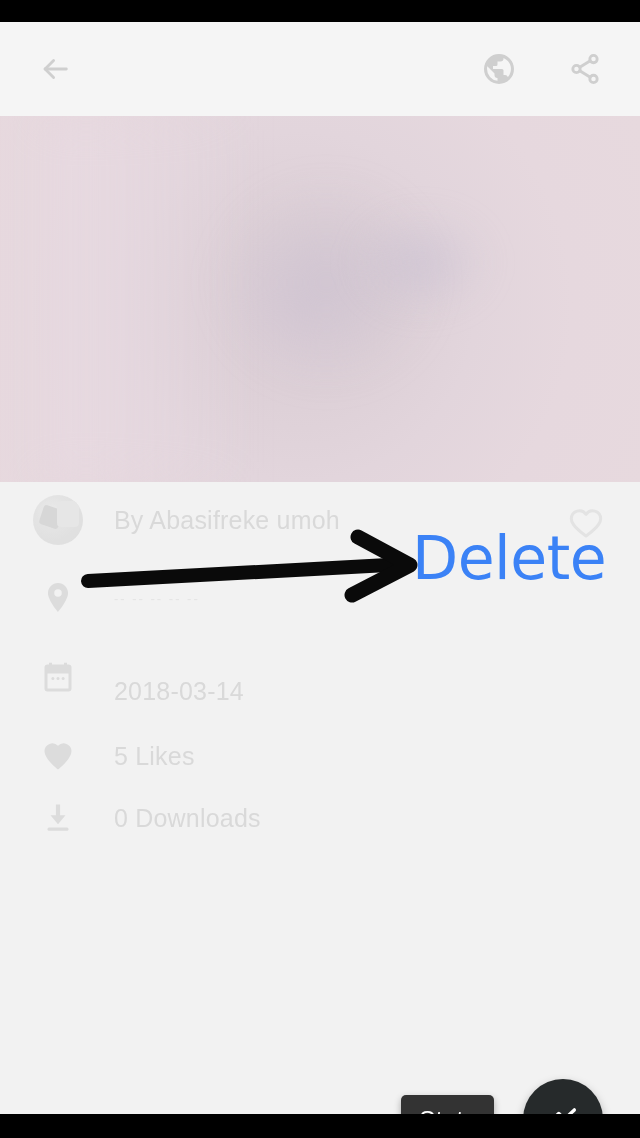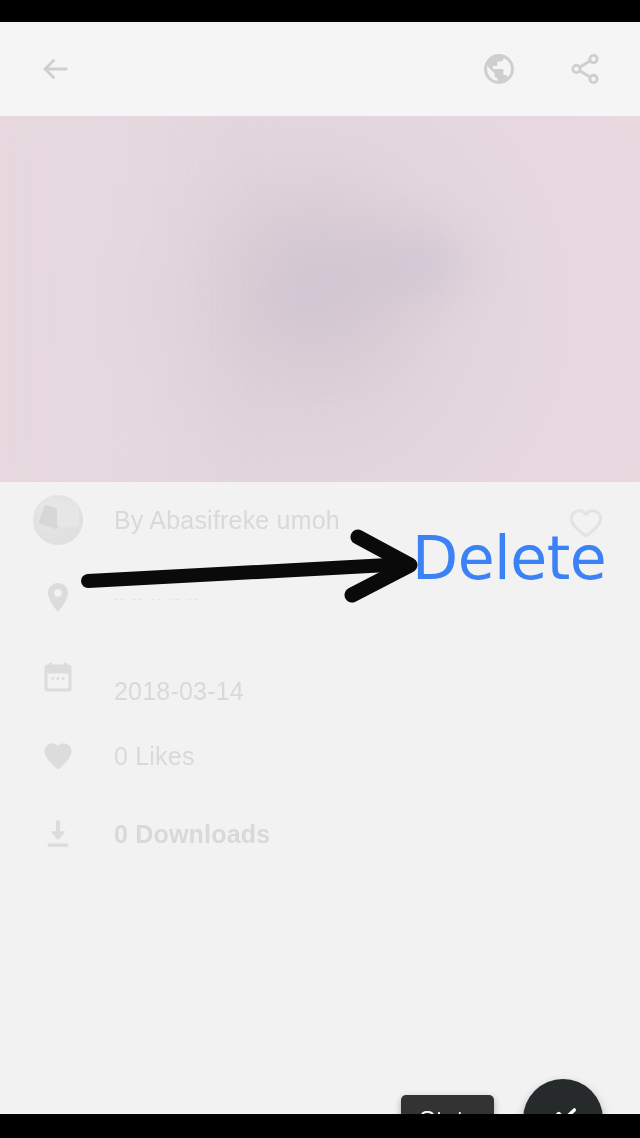--- a/index.html
+++ b/index.html
@@ -163,21 +163,21 @@
     border-radius: 50%;
     margin-left: 38px;
     opacity: .22;
   }
 
   
   #row-author    { top: 10px; }
   #row-location  { top: 88px; }
   #row-date      { top: 168px; align-items: flex-end; }
   #row-likes     { top: 246px; }
-  #row-downloads { top: 324px; font-weight: bold; }
+  #row-downloads { top: 308px; }
   #row-color     { top: 402px; }
 
   
   .fab {
     position: absolute;
     border-radius: 50%;
     background: #262a2b;
     display: flex;
     align-items: center;
     justify-content: center;
@@ -291,21 +291,21 @@
       </span>
       <span class="meta-text">2018-03-14</span>
     </div>
 
     <div class="meta-row" id="row-likes">
       <span class="meta-icon">
         <svg width="38" height="38" viewBox="0 0 24 24" fill="currentColor">
           <path d="M12 20.5S3.5 14.2 3.5 8.9A4.9 4.9 0 0 1 12 5.6a4.9 4.9 0 0 1 8.5 3.3c0 5.3-8.5 11.6-8.5 11.6z"></path>
         </svg>
       </span>
-      <span class="meta-text">0 Likes</span>
+      <span class="meta-text">5 Likes</span>
     </div>
 
     <div class="meta-row" id="row-downloads">
       <span class="meta-icon">
         <svg width="36" height="36" viewBox="0 0 24 24" fill="currentColor">
           <path d="M10.6 3h2.8v7.2h3.6L12 16.2 7 10.2h3.6V3z"></path>
           <rect x="5" y="18.4" width="14" height="2.1" rx="1"></rect>
         </svg>
       </span>
       <span class="meta-text">0 Downloads</span>

